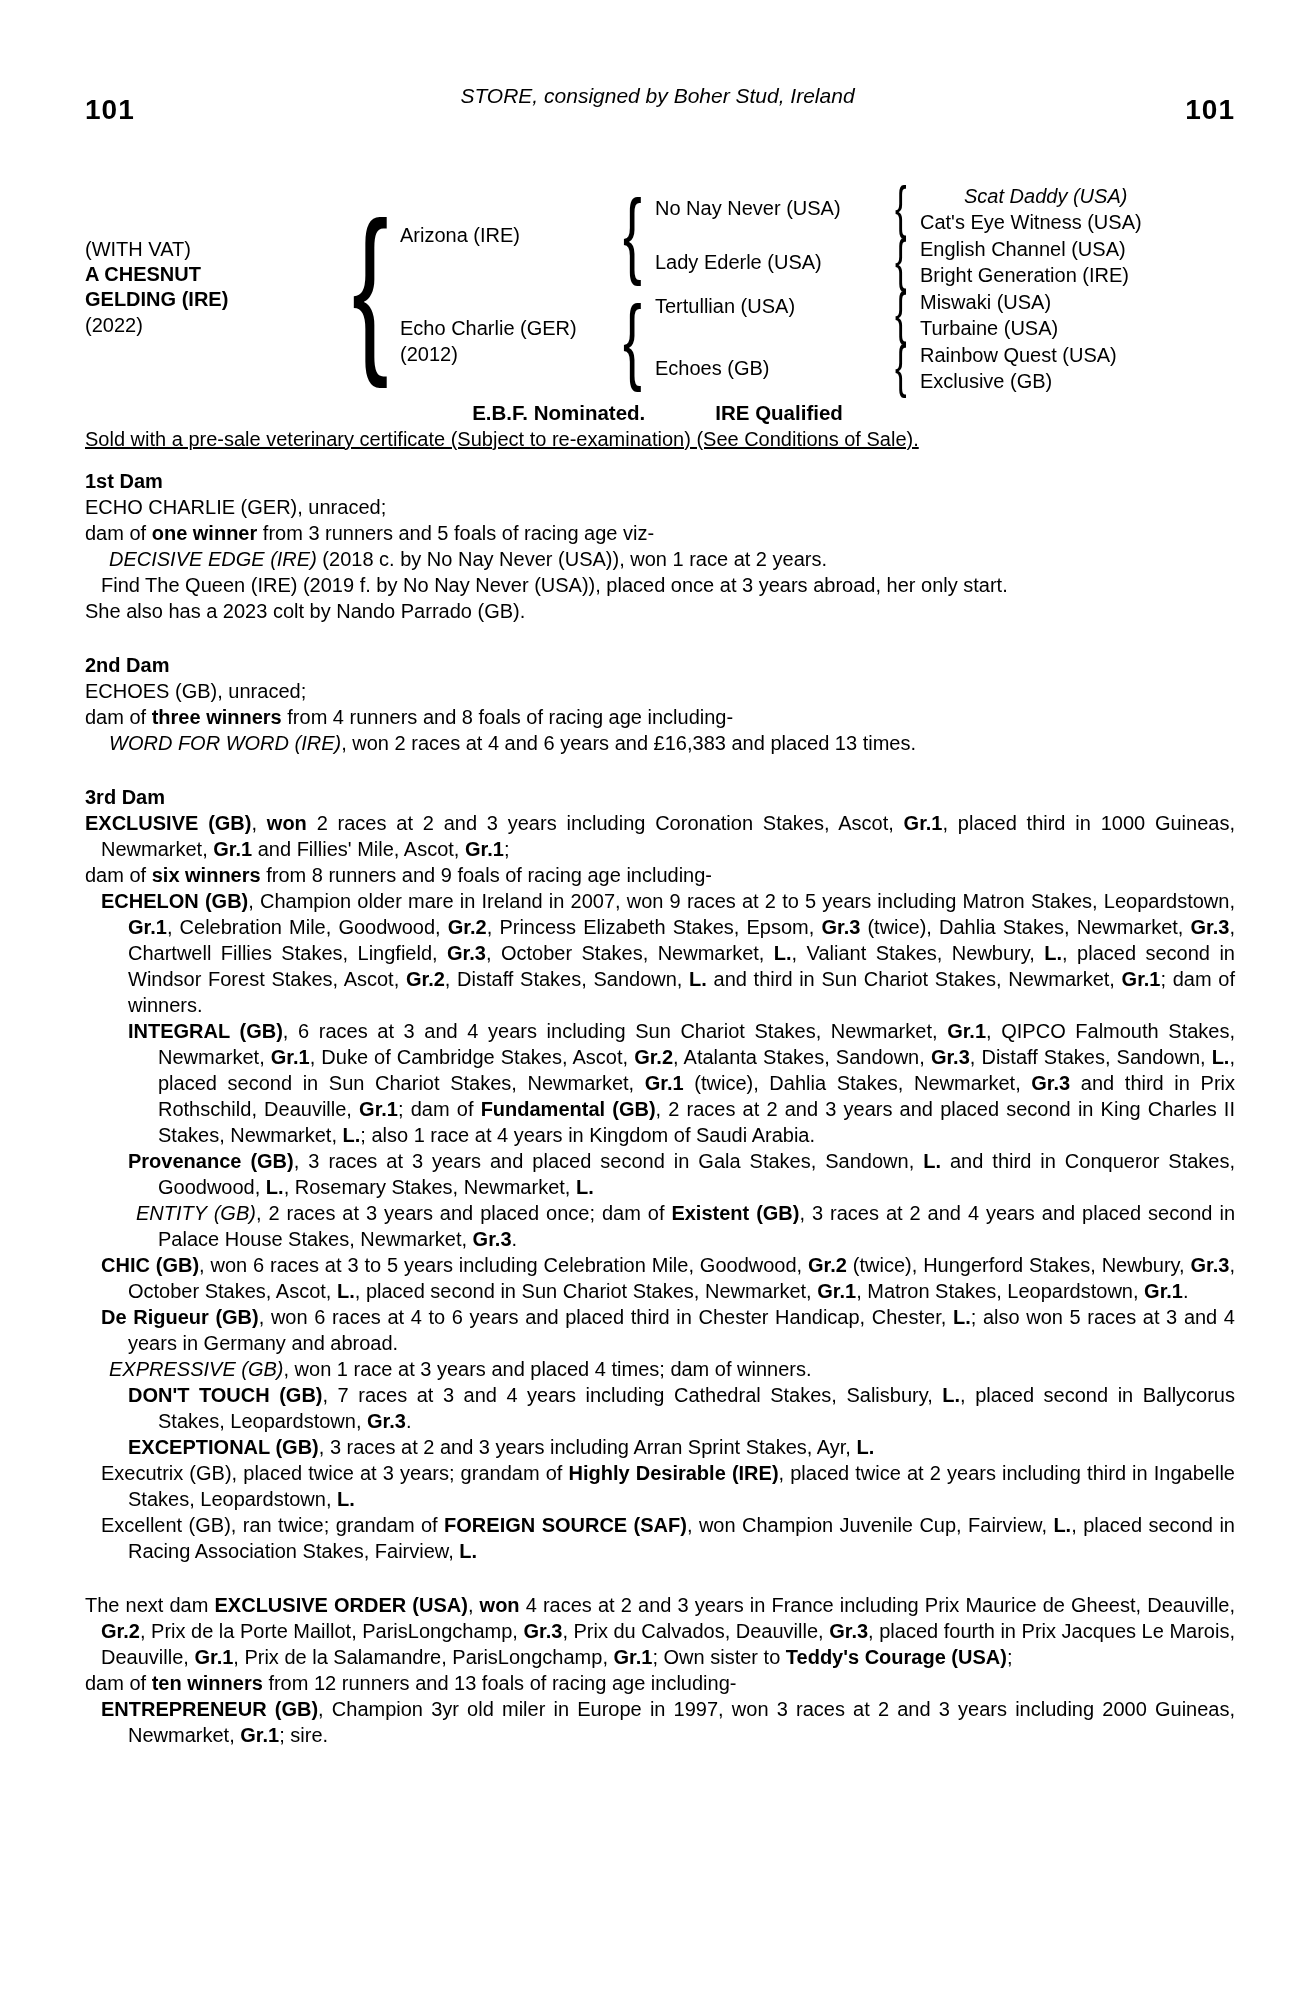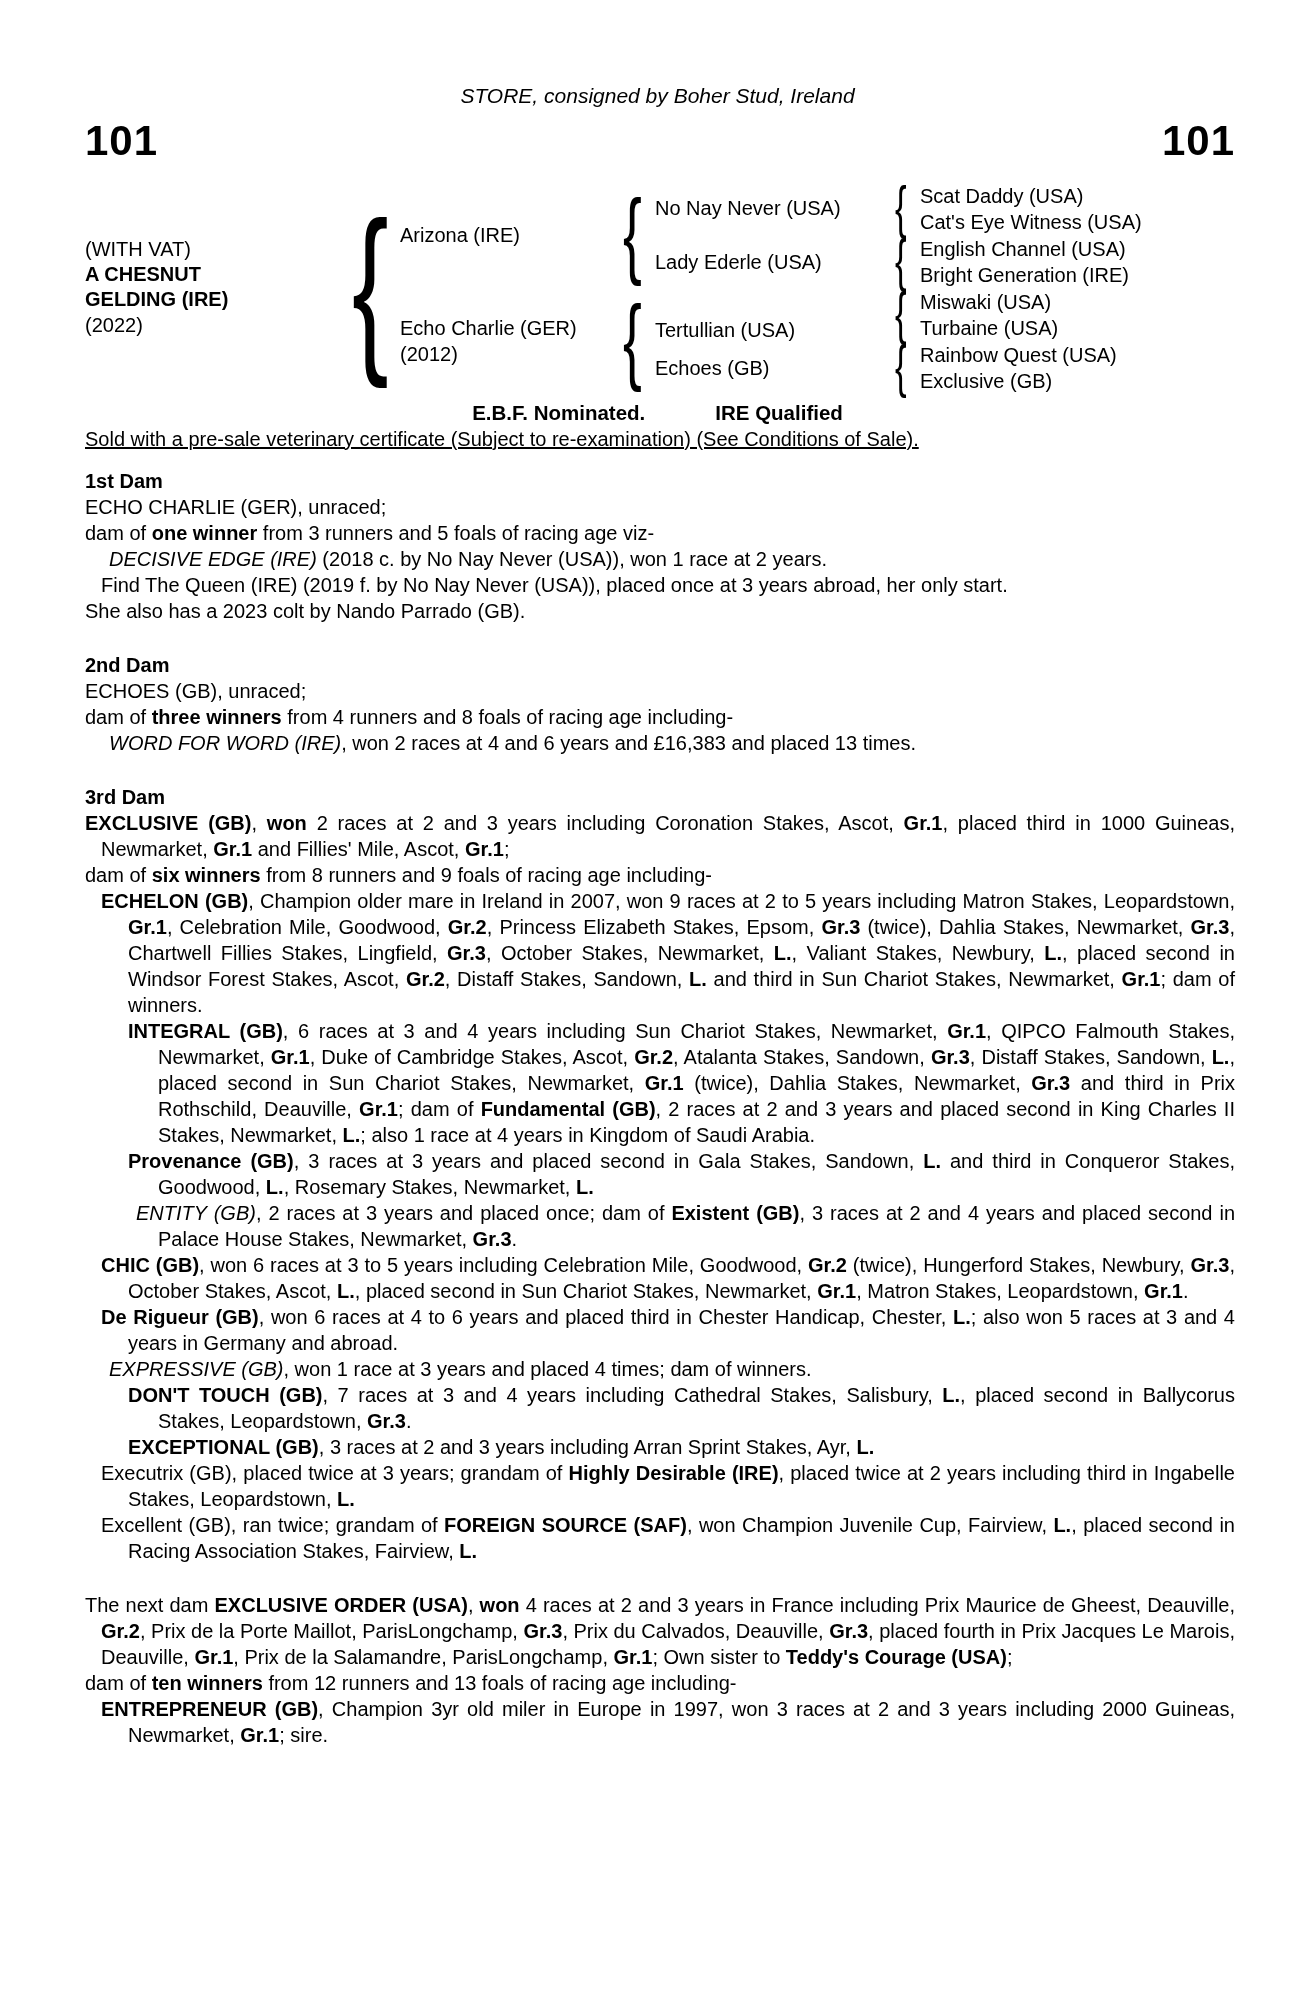--- a/index.html
+++ b/index.html
@@ -4,21 +4,21 @@
 <style>
   html,body { margin:0; padding:0; background:#fff; }
   .page {
     position:relative; width:1315px; height:2000px; background:#ffffff; color:#000;
     font-family:"Liberation Sans","DejaVu Sans",sans-serif; overflow:hidden;
   }
   .consignor {
     position:absolute; top:84px; left:0; width:100%;
     text-align:center; font-style:italic; font-size:21px;
   }
-  .lot { position:absolute; top:120px; font-size:42px; font-weight:700; line-height:1; letter-spacing:1px; }
+  .lot { position:absolute; top:96px; font-size:28px; font-weight:700; line-height:1; letter-spacing:1px; }
   .lot-left  { left:85px; }
   .lot-right { right:80px; }
 
   
   .pedigree { position:absolute; top:0; left:0; width:1315px; height:400px; }
   .pnode { position:absolute; font-size:20px; line-height:24px; white-space:nowrap; }
   .bold { font-weight:700; }
   .brace {
     position:absolute; line-height:1; font-weight:400; color:#000;
     transform:scaleX(.6); transform-origin:left center;
@@ -66,24 +66,24 @@
     <span class="brace" style="left:895px; top:231px; font-size:58px;"></span>
     <span class="brace" style="left:895px; top:284px; font-size:58px;"></span>
     <span class="brace" style="left:895px; top:337px; font-size:58px;"></span>
 
     <div class="pnode" style="left:400px; top:223px;">Arizona (IRE)</div>
     <div class="pnode" style="left:400px; top:316px;">Echo Charlie (GER)</div>
     <div class="pnode" style="left:400px; top:342px;">(2012)</div>
 
     <div class="pnode" style="left:655px; top:196px;">No Nay Never (USA)</div>
     <div class="pnode" style="left:655px; top:250px;">Lady Ederle (USA)</div>
-    <div class="pnode" style="left:655px; top:318px;">Tertullian (USA)</div>
+    <div class="pnode" style="left:655px; top:294px;">Tertullian (USA)</div>
     <div class="pnode" style="left:655px; top:356px;">Echoes (GB)</div>
 
-    <div class="pnode" style="left:920px; top:184px;">Scat Daddy (USA)</div>
+    <div class="pnode" style="left:964px; top:184px;font-style:italic;">Scat Daddy (USA)</div>
     <div class="pnode" style="left:920px; top:210px;">Cat's Eye Witness (USA)</div>
     <div class="pnode" style="left:920px; top:237px;">English Channel (USA)</div>
     <div class="pnode" style="left:920px; top:263px;">Bright Generation (IRE)</div>
     <div class="pnode" style="left:920px; top:290px;">Miswaki (USA)</div>
     <div class="pnode" style="left:920px; top:316px;">Turbaine (USA)</div>
     <div class="pnode" style="left:920px; top:343px;">Rainbow Quest (USA)</div>
     <div class="pnode" style="left:920px; top:369px;">Exclusive (GB)</div>
   </div>
 
   <div class="status-line">

